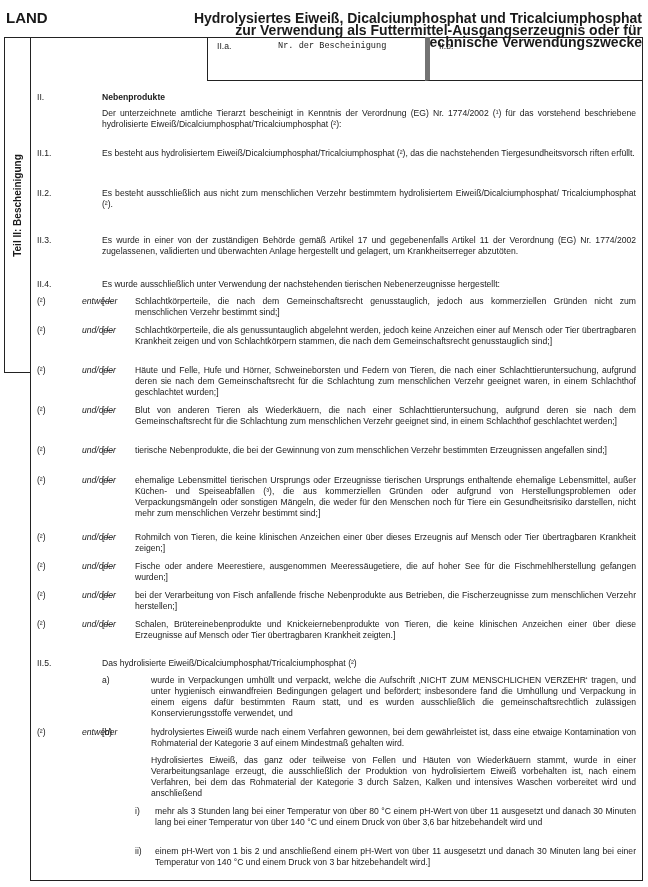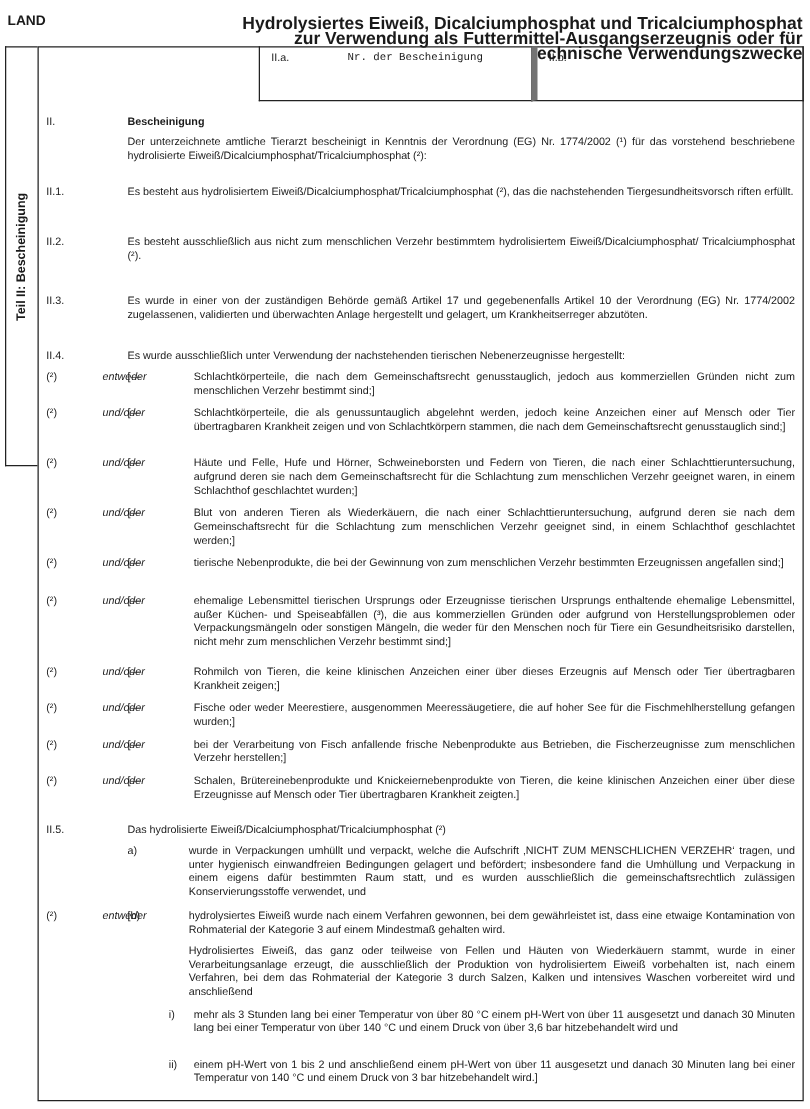--- a/index.html
+++ b/index.html
@@ -1,21 +1,21 @@
 <!DOCTYPE html>
 <html><head>
 <meta charset="utf-8">
 <style>
   html, body { margin: 0; padding: 0; background: #ffffff; }
   body {
     width: 648px; height: 887px; position: relative; overflow: hidden;
     font-family: "Liberation Sans", sans-serif; color: #1a1a1a;
     font-size: 8.6px; line-height: 11px;
   }
-  .hdr-land { position: absolute; left: 6px; top: 12px; font-weight: bold; font-size: 11px; }
+  .hdr-land { position: absolute; left: 6px; top: 12px; font-weight: bold; font-size: 15px; }
   .hdr-title { position: absolute; right: 6px; top: 12px; width: 460px; text-align: right; font-weight: bold; font-size: 14px; line-height: 12px; }
 
   .side-box { position: absolute; left: 4px; top: 37px; width: 26px; height: 336px; border: 1px solid #222; border-right: none; box-sizing: border-box; }
   .side-label {
     position: absolute; left: 4px; top: 37px; width: 26px; height: 336px;
     display: flex; align-items: center; justify-content: center;
   }
   .side-label span { transform: rotate(-90deg); white-space: nowrap; font-weight: bold; font-size: 10px; }
 
   .frame { position: absolute; left: 30px; top: 37px; width: 613px; height: 844px; border: 1.5px solid #222; box-sizing: border-box; }
@@ -24,21 +24,21 @@
   .cert-a { left: 207px; width: 219px; border-top: none; }
   .cert-b { left: 425px; width: 218px; border-top: none; border-left: 5px solid #737373; }
   .cert-box .lbl { position: absolute; left: 9px; top: 4px; }
   .cert-box .ttl { position: absolute; left: 70px; top: 4px; font-family: Liberation Mono, monospace; }
 
   .row { position: absolute; left: 37px; right: 12px; }
   .lbl-col { position: absolute; left: 0; top: 0; white-space: nowrap; }
   .lbl-col i { font-style: italic; margin-left: 34px; }
   .txt { position: absolute; left: 65px; right: 0; text-align: justify; }
   .brk { position: absolute; left: 65px; top: 0; }
-  .itm { position: absolute; left: 98px; right: 0; text-align: justify; margin-left: 20px; }
+  .itm { position: absolute; left: 98px; right: 0; text-align: justify; }
   .sub-l { position: absolute; left: 65px; top: 0; }
   .sub-t { position: absolute; left: 114px; right: 0; text-align: justify; }
   .sub2-l { position: absolute; left: 98px; top: 0; }
   .sub2-t { position: absolute; left: 118px; right: 0; text-align: justify; }
   .bold { font-weight: bold; }
 </style>
 </head>
 <body>
 
 <div class="hdr-land">LAND</div>
@@ -54,37 +54,37 @@
 <div class="cert-box cert-a">
   <span class="lbl">II.a.</span>
   <span class="ttl">Nr. der Bescheinigung</span>
 </div>
 <div class="cert-box cert-b">
   <span class="lbl">II.b.</span>
 </div>
 
 <div class="row" style="top:92px;">
   <span class="lbl-col">II.</span>
-  <span class="txt bold">Bescheinigung</span>
+  <span class="txt bold">Nebenprodukte</span>
 </div>
 <div class="row" style="top:108px;">
   <span class="txt">Der unterzeichnete amtliche Tierarzt bescheinigt in Kenntnis der Verordnung (EG) Nr. 1774/2002 (¹) für das vorstehend beschriebene hydrolisierte Eiweiß/Dicalciumphosphat/Tricalciumphosphat (²):</span>
 </div>
 
 <div class="row" style="top:148px;">
   <span class="lbl-col">II.1.</span>
   <span class="txt">Es besteht aus hydrolisiertem Eiweiß/Dicalciumphosphat/Tricalciumphosphat (²), das die nachstehenden Tiergesundheitsvorsch riften erfüllt.</span>
 </div>
 <div class="row" style="top:188px;">
   <span class="lbl-col">II.2.</span>
   <span class="txt">Es besteht ausschließlich aus nicht zum menschlichen Verzehr bestimmtem hydrolisiertem Eiweiß/Dicalciumphosphat/ Tricalciumphosphat (²).</span>
 </div>
 <div class="row" style="top:235px;">
   <span class="lbl-col">II.3.</span>
-  <span class="txt">Es wurde in einer von der zuständigen Behörde gemäß Artikel 17 und gegebenenfalls Artikel 10 der Verordnung (EG) Nr. 1774/2002 zugelassenen, validierten und überwachten Anlage hergestellt und gelagert, um Krankheitserreger abzutöten.</span>
+  <span class="txt">Es wurde in einer von der zuständigen Behörde gemäß Artikel 17 und gegebenenfalls Artikel 11 der Verordnung (EG) Nr. 1774/2002 zugelassenen, validierten und überwachten Anlage hergestellt und gelagert, um Krankheitserreger abzutöten.</span>
 </div>
 <div class="row" style="top:279px;">
   <span class="lbl-col">II.4.</span>
   <span class="txt">Es wurde ausschließlich unter Verwendung der nachstehenden tierischen Nebenerzeugnisse hergestellt:</span>
 </div>
 
 <div class="row" style="top:296px;">
   <span class="lbl-col"><span>(²)</span> <i>entweder</i></span>
   <span class="brk">[—</span>
   <span class="itm">Schlachtkörperteile, die nach dem Gemeinschaftsrecht genusstauglich, jedoch aus kommerziellen Gründen nicht zum menschlichen Verzehr bestimmt sind;]</span>
@@ -115,21 +115,21 @@
   <span class="itm">ehemalige Lebensmittel tierischen Ursprungs oder Erzeugnisse tierischen Ursprungs enthaltende ehemalige Lebensmittel, außer Küchen- und Speiseabfällen (³), die aus kommerziellen Gründen oder aufgrund von Herstellungsproblemen oder Verpackungsmängeln oder sonstigen Mängeln, die weder für den Menschen noch für Tiere ein Gesundheitsrisiko darstellen, nicht mehr zum menschlichen Verzehr bestimmt sind;]</span>
 </div>
 <div class="row" style="top:532px;">
   <span class="lbl-col"><span>(²)</span> <i>und/oder</i></span>
   <span class="brk">[—</span>
   <span class="itm">Rohmilch von Tieren, die keine klinischen Anzeichen einer über dieses Erzeugnis auf Mensch oder Tier übertragbaren Krankheit zeigen;]</span>
 </div>
 <div class="row" style="top:561px;">
   <span class="lbl-col"><span>(²)</span> <i>und/oder</i></span>
   <span class="brk">[—</span>
-  <span class="itm">Fische oder weder Meerestiere, ausgenommen Meeressäugetiere, die auf hoher See für die Fischmehlherstellung gefangen wurden;]</span>
+  <span class="itm">Fische oder andere Meerestiere, ausgenommen Meeressäugetiere, die auf hoher See für die Fischmehlherstellung gefangen wurden;]</span>
 </div>
 <div class="row" style="top:590px;">
   <span class="lbl-col"><span>(²)</span> <i>und/oder</i></span>
   <span class="brk">[—</span>
   <span class="itm">bei der Verarbeitung von Fisch anfallende frische Nebenprodukte aus Betrieben, die Fischerzeugnisse zum menschlichen Verzehr herstellen;]</span>
 </div>
 <div class="row" style="top:619px;">
   <span class="lbl-col"><span>(²)</span> <i>und/oder</i></span>
   <span class="brk">[—</span>
   <span class="itm">Schalen, Brütereinebenprodukte und Knickeiernebenprodukte von Tieren, die keine klinischen Anzeichen einer über diese Erzeugnisse auf Mensch oder Tier übertragbaren Krankheit zeigten.]</span>

